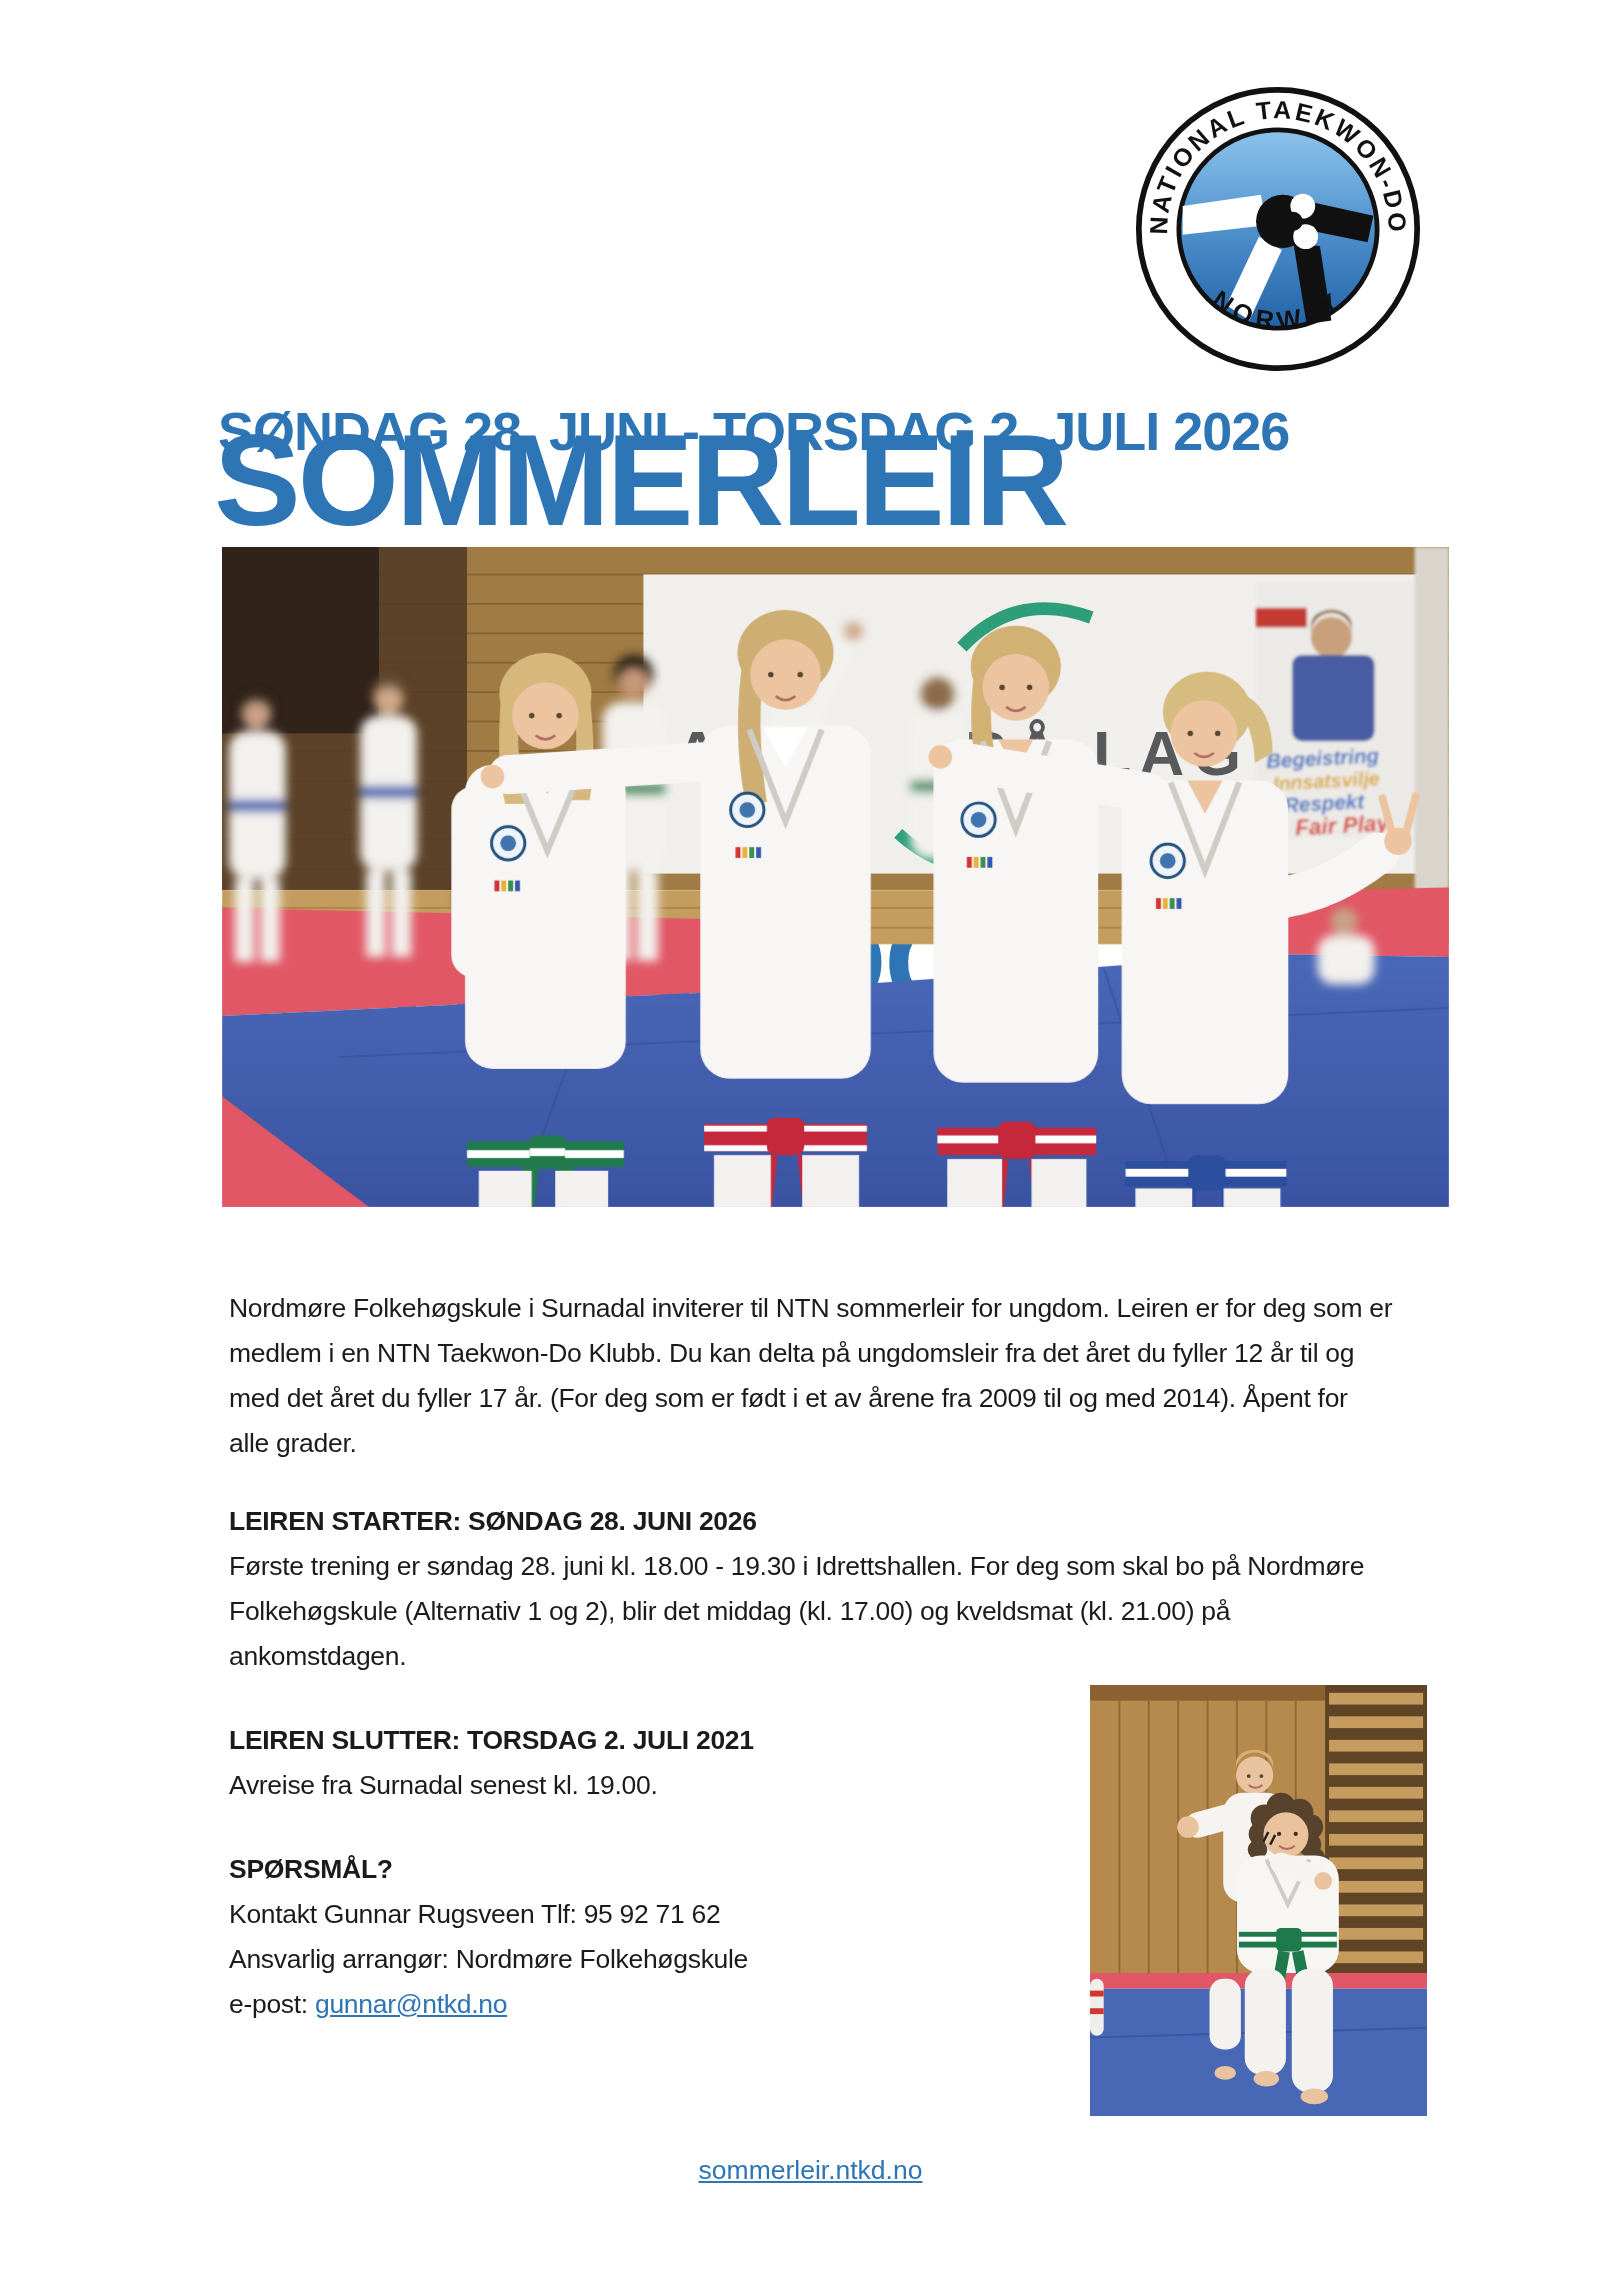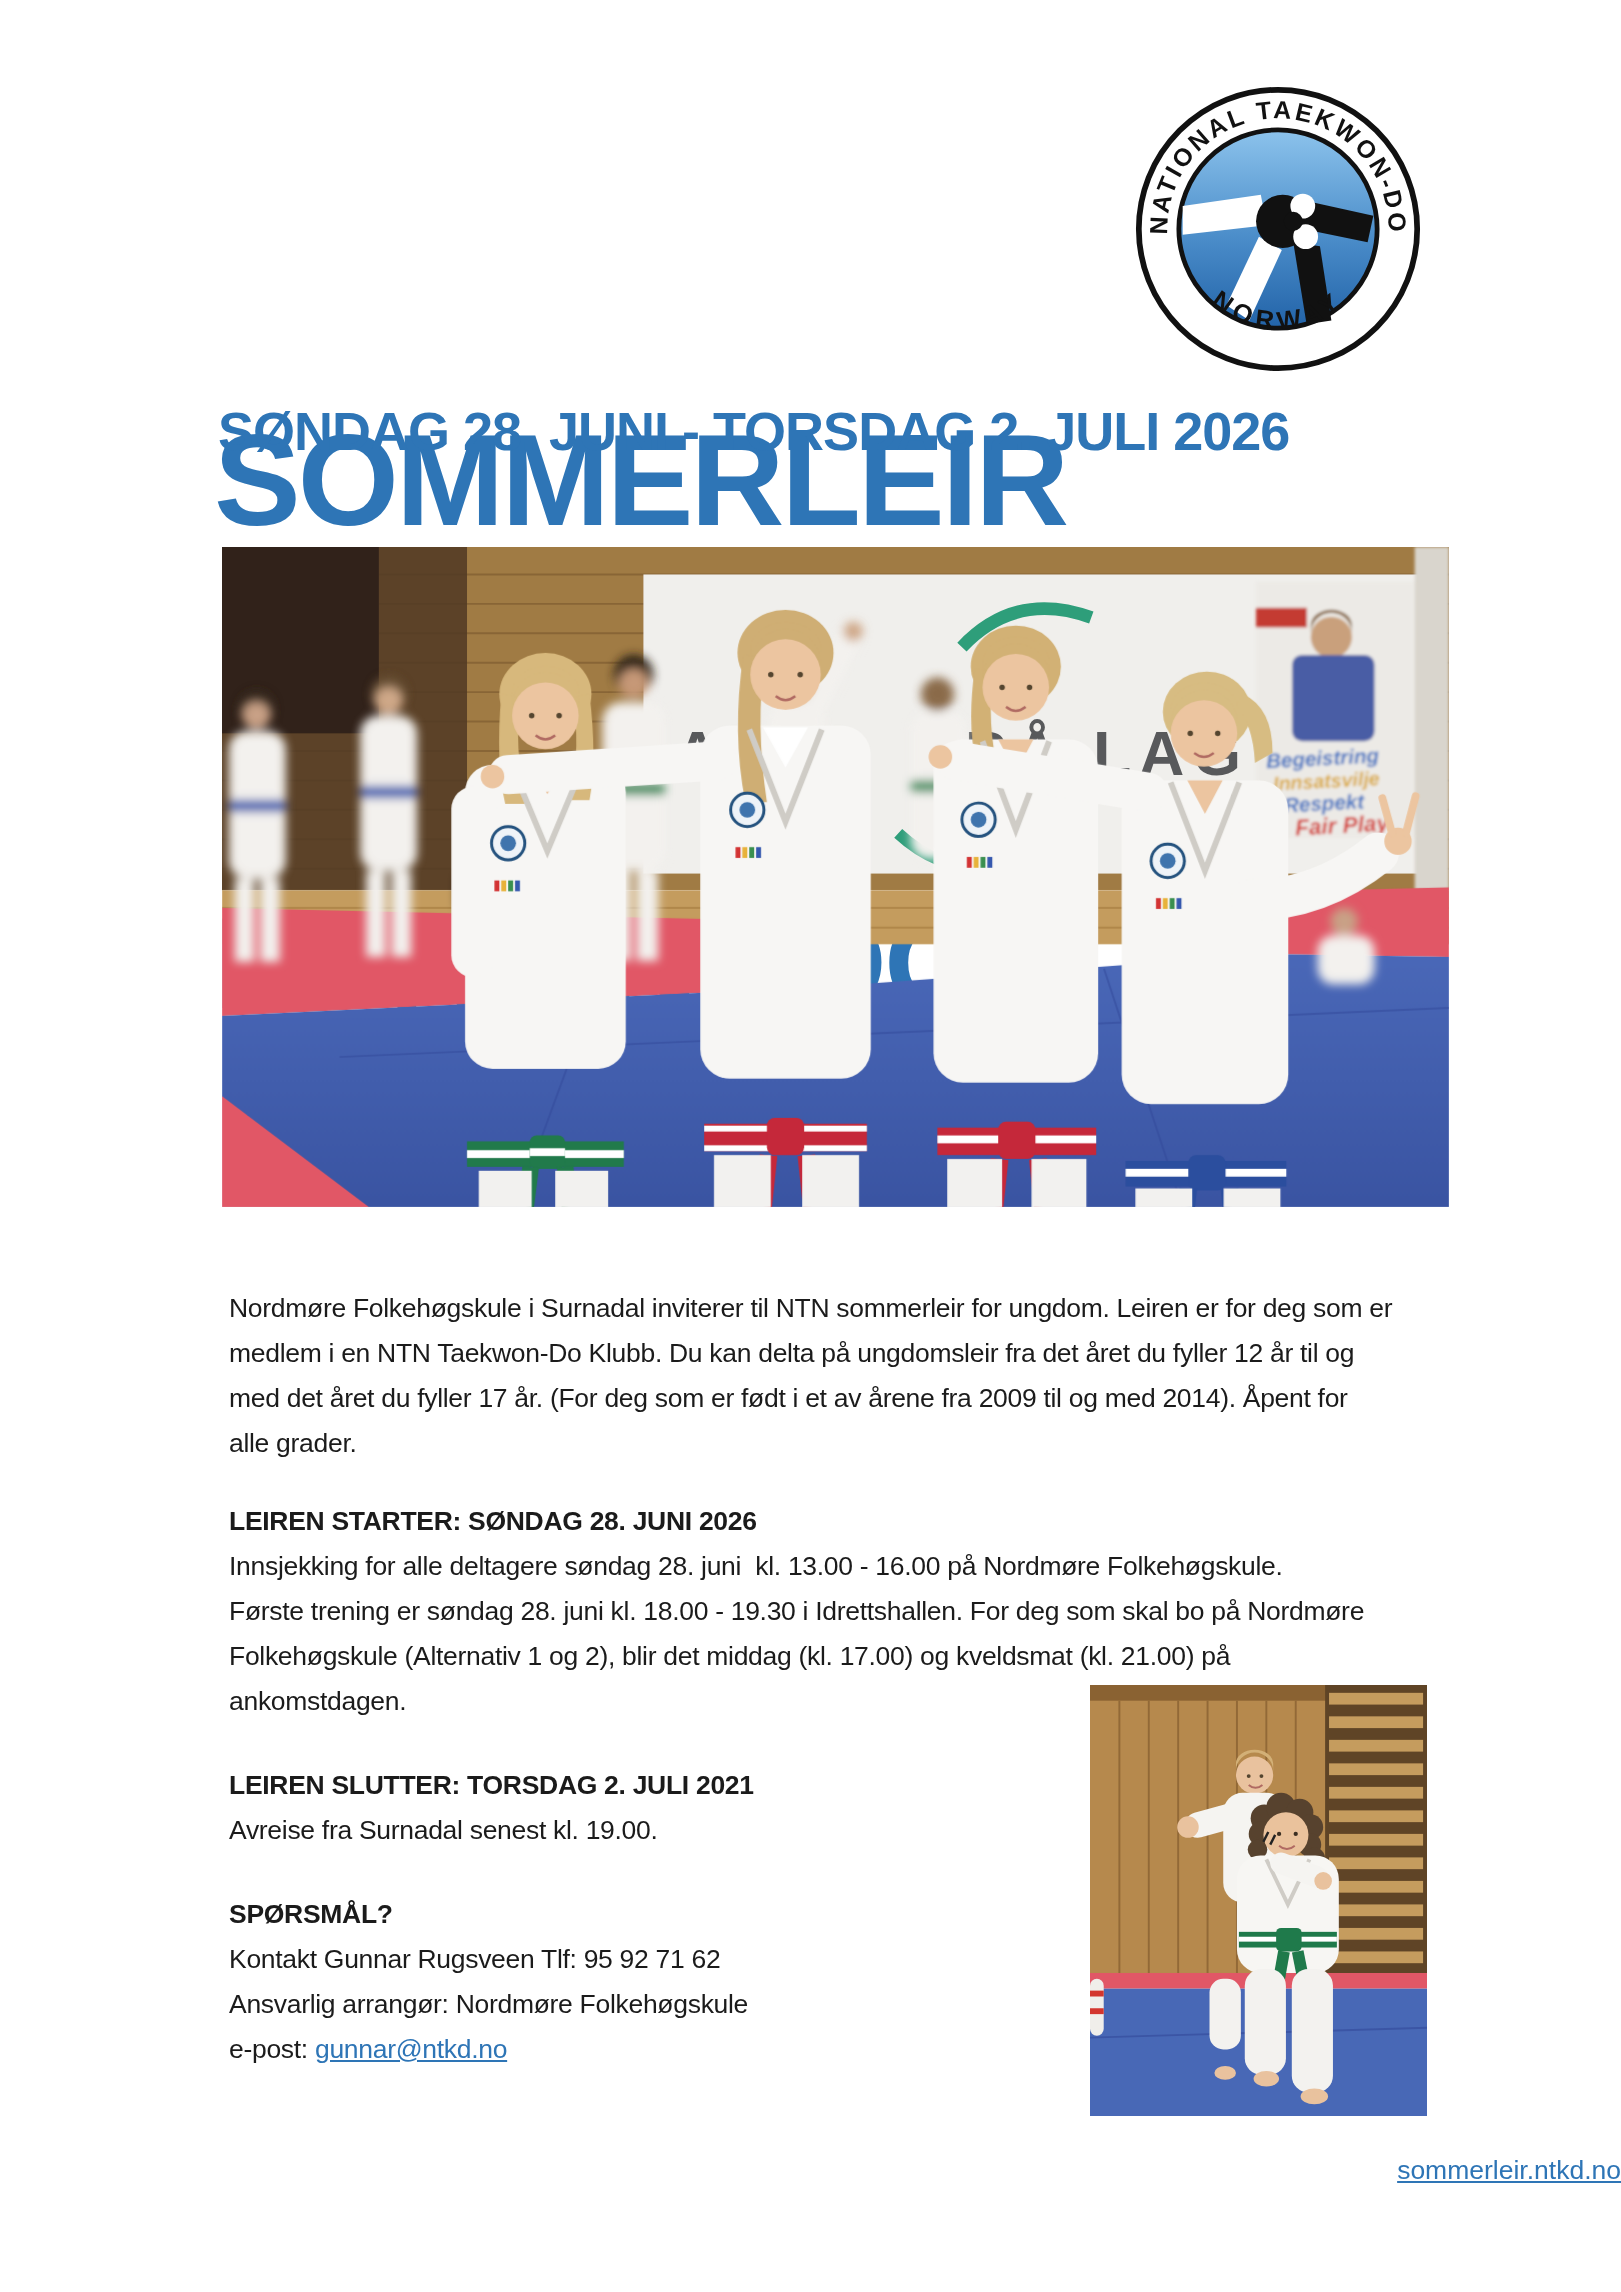--- a/index.html
+++ b/index.html
@@ -29,21 +29,21 @@
     color:#1b1b1b;font-size:26.5px;line-height:45px;letter-spacing:-0.3px;margin-left:7px;
   }
   .t-line{white-space:pre;height:45px;}
   .sec{margin-top:0;}
   .sec.gap34{margin-top:33px;}
   .sec.gap40{margin-top:39px;}
   .t-heading{font-weight:bold;white-space:pre;height:45px;}
   a.doc-link{color:#2E75B6;text-decoration:underline;cursor:pointer;}
   .footer-line{
     position:absolute;left:0;top:2148px;width:100%;
-    text-align:right;font-size:26.5px;line-height:45px;color:#2E75B6;
+    text-align:center;font-size:26.5px;line-height:45px;color:#2E75B6;
   }
   svg text{font-family:"Liberation Sans",sans-serif;}
 </style>
 </head>
 <body>
 
 <div class="page">
 
   <div class="title-block">
     <div>SOMMERLEIR</div>
@@ -346,21 +346,20 @@
 
     <div class="sec">
       <div class="t-line">Nordmøre Folkehøgskule i Surnadal inviterer til NTN sommerleir for ungdom. Leiren er for deg som er</div>
       <div class="t-line">medlem i en NTN Taekwon-Do Klubb. Du kan delta på ungdomsleir fra det året du fyller 12 år til og</div>
       <div class="t-line">med det året du fyller 17 år. (For deg som er født i et av årene fra 2009 til og med 2014). Åpent for</div>
       <div class="t-line">alle grader.</div>
     </div>
 
     <div class="sec gap34">
       <div class="t-heading">LEIREN STARTER: SØNDAG 28. JUNI 2026</div>
-      <div class="t-line">Innsjekking for alle deltagere søndag 28. juni  kl. 13.00 - 16.00 på Nordmøre Folkehøgskule.</div>
       <div class="t-line">Første trening er søndag 28. juni kl. 18.00 - 19.30 i Idrettshallen. For deg som skal bo på Nordmøre</div>
       <div class="t-line">Folkehøgskule (Alternativ 1 og 2), blir det middag (kl. 17.00) og kveldsmat (kl. 21.00) på</div>
       <div class="t-line">ankomstdagen.</div>
     </div>
 
     <div class="sec gap40">
       <div class="t-heading">LEIREN SLUTTER: TORSDAG 2. JULI 2021</div>
       <div class="t-line">Avreise fra Surnadal senest kl. 19.00.</div>
     </div>
 

